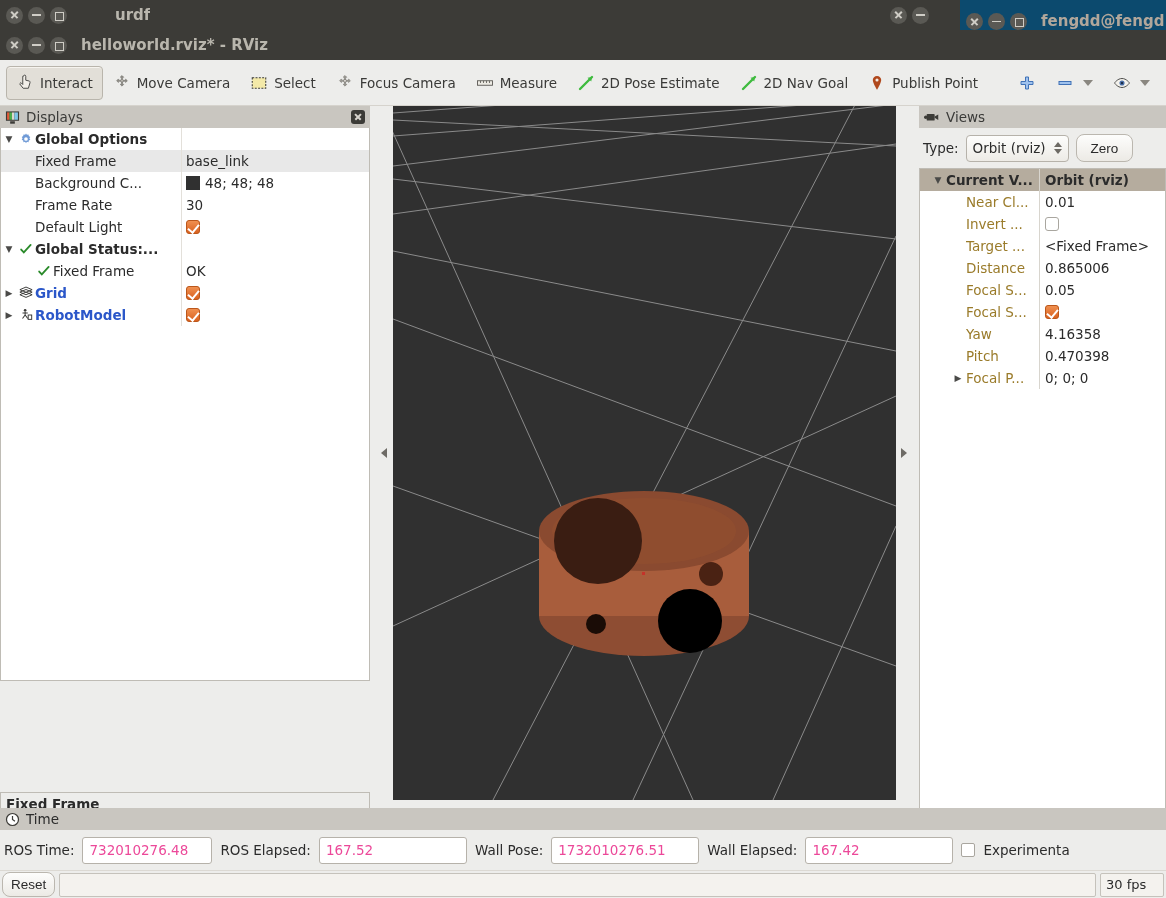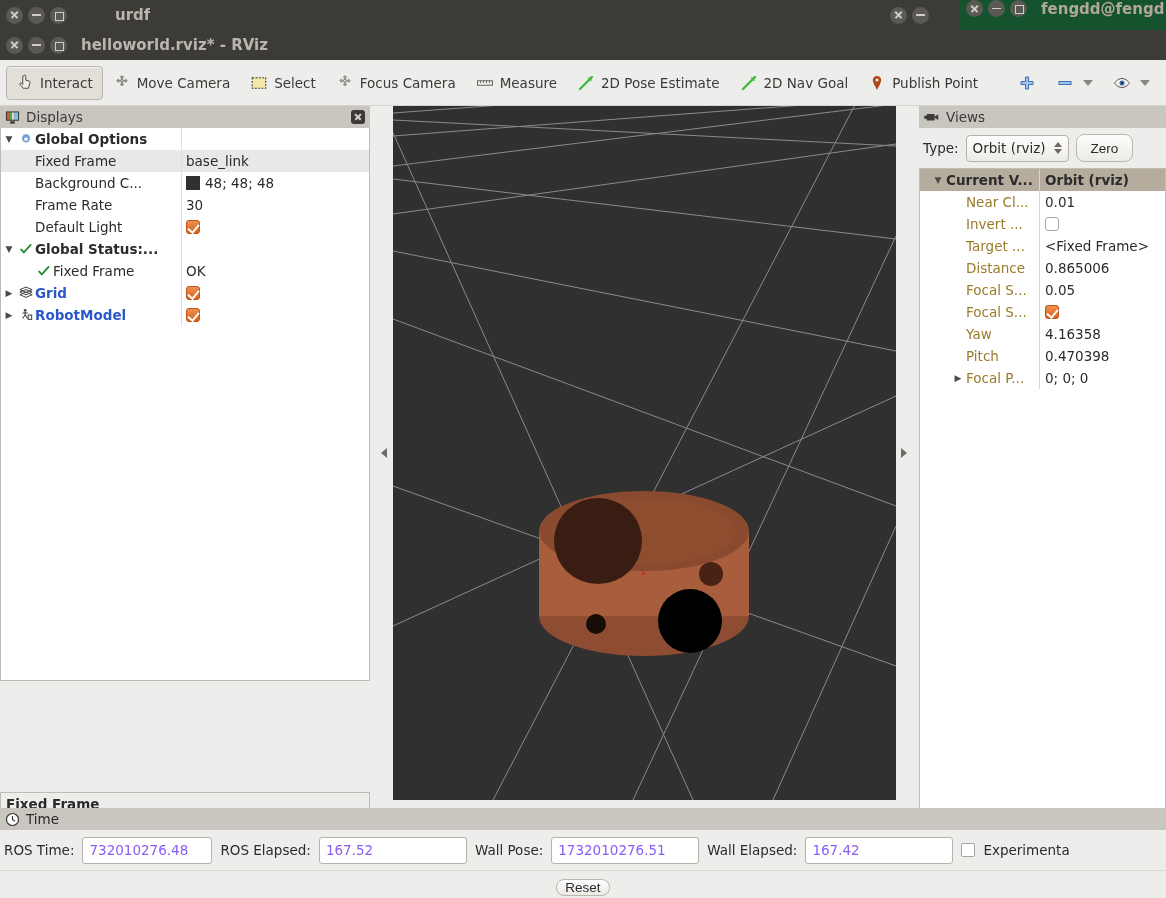--- a/index.html
+++ b/index.html
@@ -17,22 +17,22 @@
   
   .titlebar {
     position: absolute; left: 0; height: 30px;
     background: #3c3b37;
     display: flex; align-items: center;
   }
   .tb-urdf   { top: 0;  width: 884px; gap: 34px; }
   .tb-rviz   { top: 30px; width: 1166px; background: #3c3b37; }
   .tb-right1 { position:absolute; top:0; left:884px; width:76px; height:30px; background:#3c3b37;
                display:flex; align-items:center; }
-  .tb-right2 { position:absolute; top:0; left:960px; width:206px; height:30px; background:#14532d;
-               display:flex; align-items:flex-start; }
+  .tb-right2 { position:absolute; top:0; left:960px; width:206px; height:30px; background:#0c4a6e;
+               display:flex; align-items:flex-end; }
   .wbtns { display: flex; align-items: center; gap: 5px; padding-left: 6px; }
   .wbtn {
     width: 17px; height: 17px; border-radius: 50%;
     background: #5a5954; position: relative; flex: 0 0 auto;
   }
   .wbtn::before, .wbtn::after {
     content: ""; position: absolute; background: #cfcdc6;
   }
   .wbtn.close::before { width: 9px; height: 1.6px; left: 4px; top: 7.7px; transform: rotate(45deg); }
   .wbtn.close::after  { width: 9px; height: 1.6px; left: 4px; top: 7.7px; transform: rotate(-45deg); }
@@ -199,30 +199,29 @@
   
   #timepanel { position: absolute; top: 808px; left: 0; width: 1166px; height: 62px; background:#ededeb; }
   #time-header {
     height: 22px; background: #c9c6c0; display: flex; align-items: center; padding: 0 5px;
     font-size: 13.5px;
   }
   #time-row { height: 40px; display: flex; align-items: center; gap: 8px; padding: 0 4px; }
   .tl { font-size: 13.5px; white-space: nowrap; }
   .tinput {
     height: 27px; border: 1px solid #b6b2aa; border-radius: 3px; background: #fff;
-    display: flex; align-items: center; padding: 0 6px; font-size: 13.5px; color: #8b5cf6;
+    display: flex; align-items: center; padding: 0 6px; font-size: 13.5px; color: #ec4899;
   }
   .cbox { width: 14px; height: 14px; border: 1px solid #a9a69f; background: #fff; border-radius: 2px; }
 
   
   #statusbar {
     position: absolute; top: 870px; left: 0; width: 1166px; height: 28px;
-    background: #ededeb; display: flex; align-items: center; padding: 8px 2px; gap: 4px;
+    background: #ededeb; display: flex; align-items: center; padding: 0 2px; gap: 4px;
     border-top: 1px solid #dcd9d3;
-    flex-direction: column;
   }
   #status-field {
     flex: 1; height: 24px; border: 1px solid #c5c2bb; background: #f4f2ee; border-radius: 2px;
   }
   #fps-field {
     width: 64px; height: 24px; border: 1px solid #c5c2bb; background: #f4f2ee;
     display: flex; align-items: center; padding-left: 5px; font-size: 13px; border-radius: 2px; text-align: center;
   }
 </style>
 </head>

